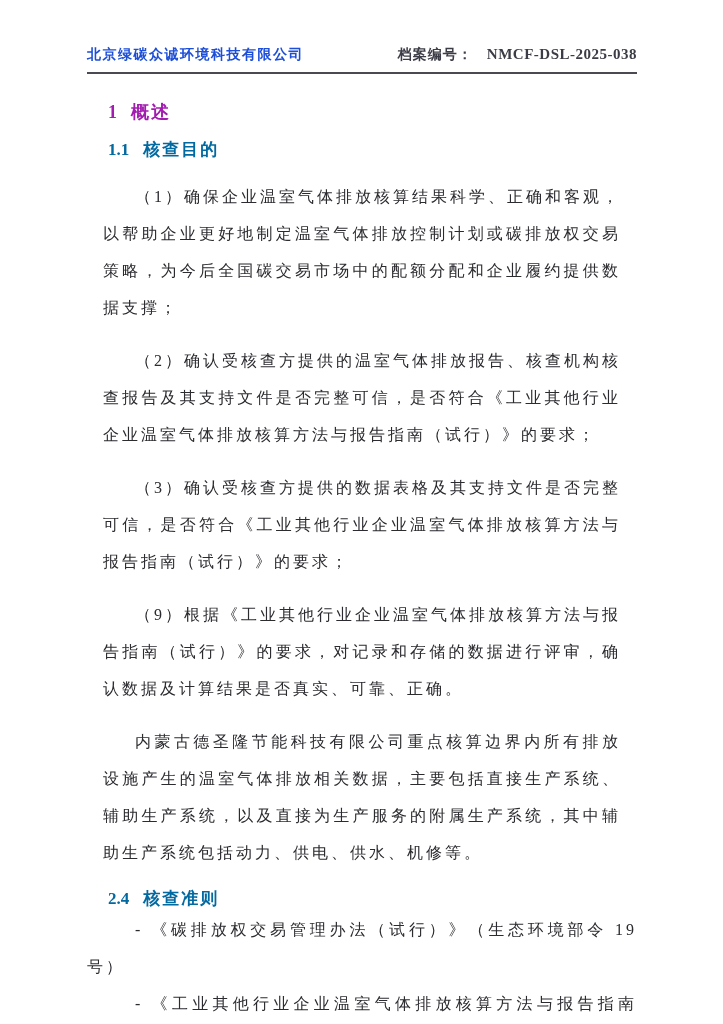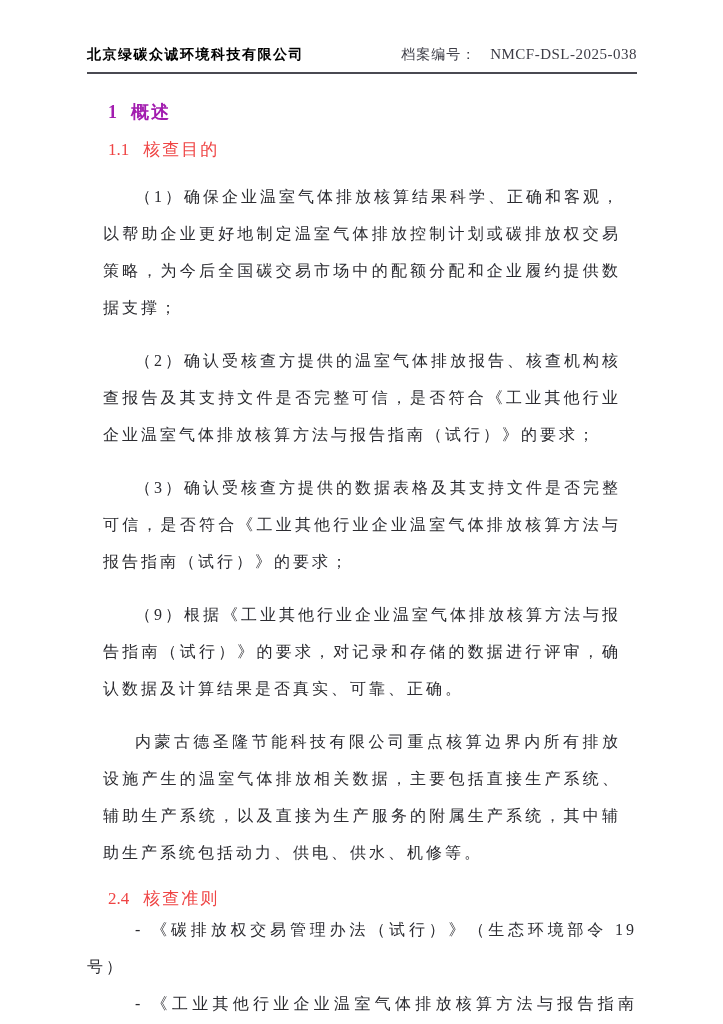--- a/index.html
+++ b/index.html
@@ -23,28 +23,28 @@
     display: flex;
     justify-content: space-between;
     align-items: flex-end;
     border-bottom: 2px solid #4a4a52;
     padding-bottom: 8px;
   }
   .doc-header .company {
     font-size: 14px;
     font-weight: 600;
     letter-spacing: 1.5px;
-    color: #000000;
+    color: #1d4ed8;
     text-align: right;
   }
   .doc-header .archive {
     display: flex;
     align-items: baseline;
     font-size: 14px;
-    font-weight: 400;
+    font-weight: 700;
     color: #3c3c46;
   }
   .doc-header .archive-label {
     letter-spacing: 1px;
     margin-right: 14px;
   }
   .doc-header .archive-number {
     font-size: 15px;
     letter-spacing: 0.5px;
   }
@@ -53,23 +53,23 @@
     margin: 26px 0 0 21px;
     font-size: 18px;
     font-weight: 700;
     line-height: 24px;
     color: #a21caf;
     letter-spacing: 2px;
   }
   .h-section {
     margin: 14px 0 0 21px;
     font-size: 17px;
-    font-weight: 400;
+    font-weight: 700;
     line-height: 24px;
-    color: #ef4444;
+    color: #0369a1;
     letter-spacing: 2px;
   }
   .h-num { margin-right: 14px; letter-spacing: 0; }
   
   .para {
     margin: 16px;
     font-size: 16px;
     line-height: 37px;
     letter-spacing: 3px;
     text-align: justify;

